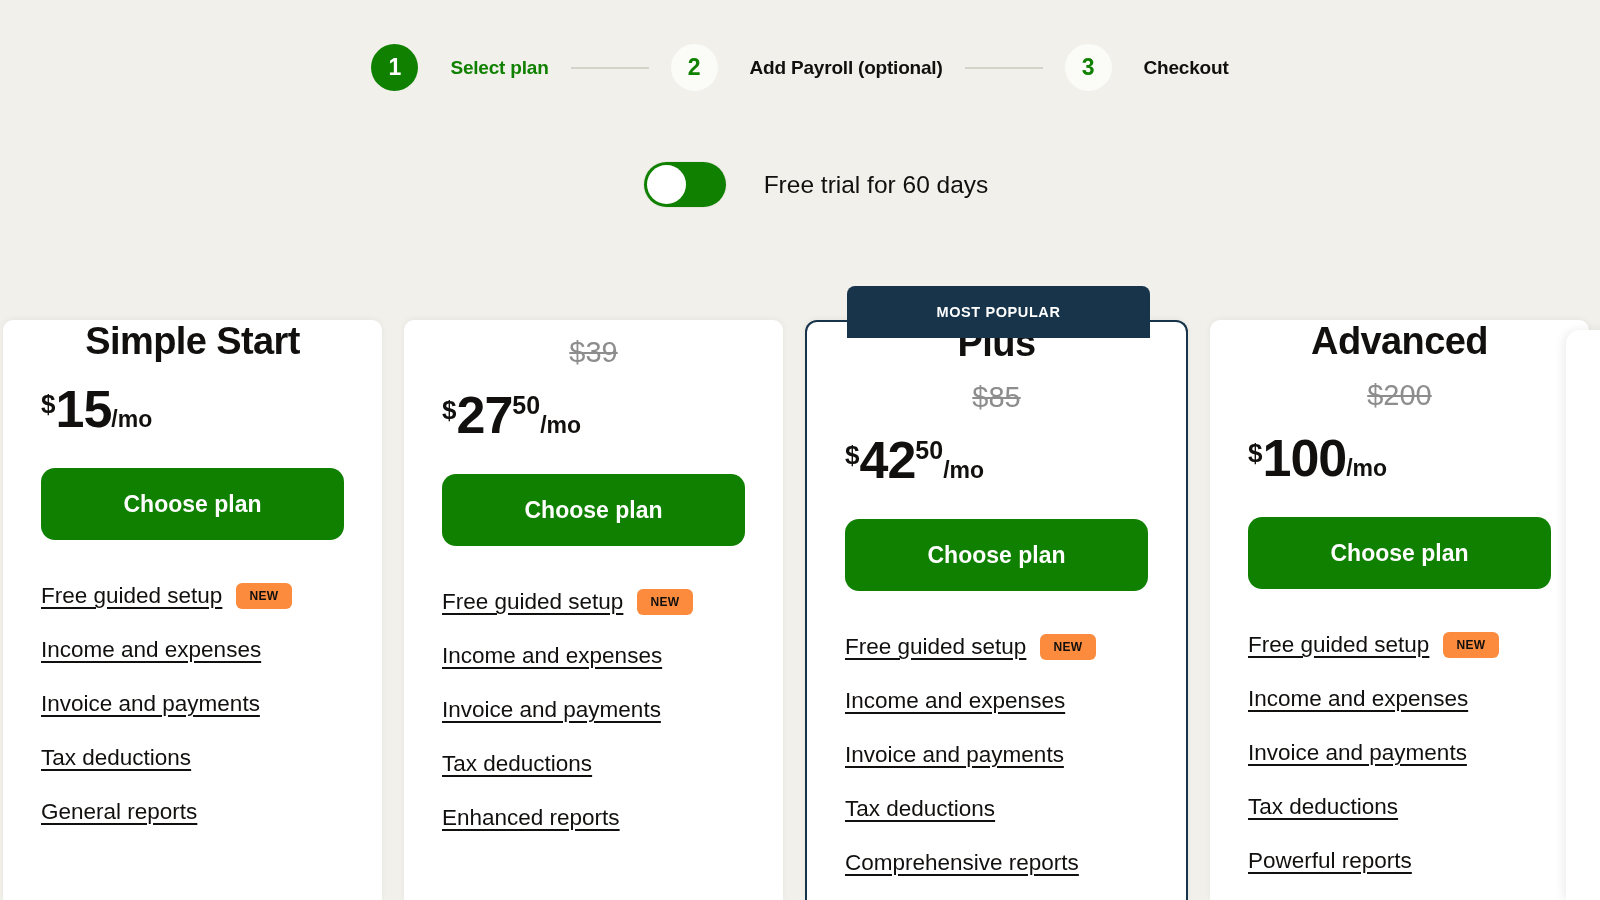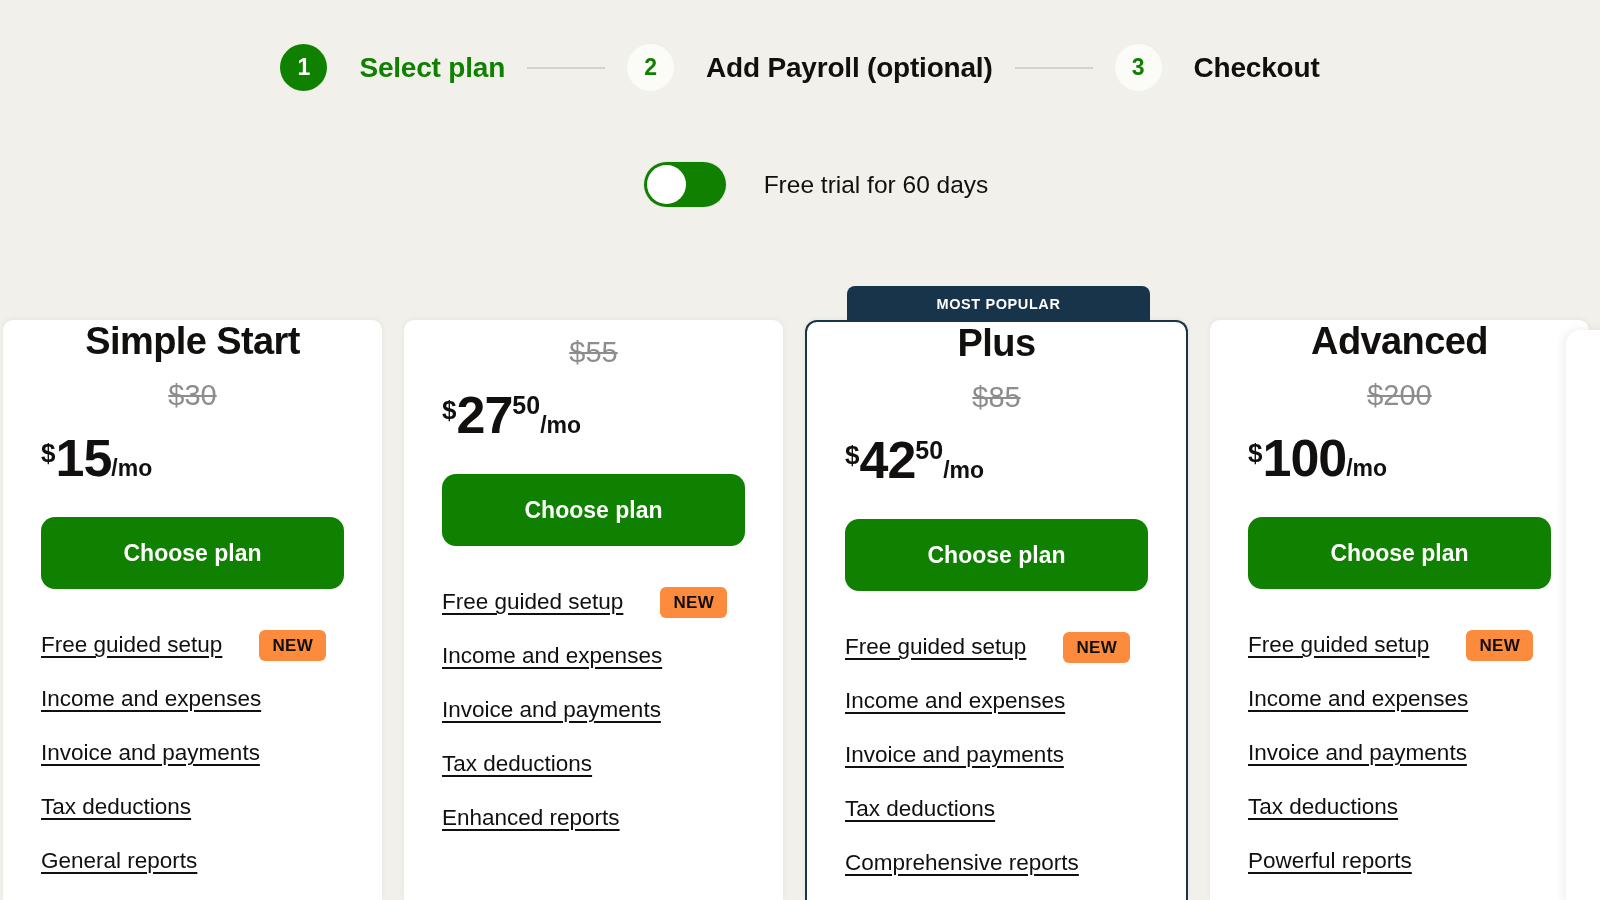--- a/index.html
+++ b/index.html
@@ -18,21 +18,21 @@
     display:flex; align-items:center; justify-content:center;
   }
   .step { display:flex; align-items:center; }
   .step-circle {
     width:47px; height:47px; border-radius:50%;
     display:flex; align-items:center; justify-content:center;
     font-size:23px; font-weight:bold; flex:0 0 auto;
   }
   .step-circle.active { background:#108000; color:#ffffff; }
   .step-circle.inactive { background:#fbfbf8; color:#108000; }
-  .step-label { font-size:28px; font-weight:bold; margin-left:32px; letter-spacing:-0.2px; }
+  .step-label { font-size:19px; font-weight:bold; margin-left:32px; letter-spacing:-0.2px; }
   .step-label.active { color:#108000; }
   .step-label.inactive { color:#12100f; }
   .step-line { width:78px; height:2px; background:#d4d2c9; margin:0 22px; flex:0 0 auto; }
 
   
   .promo-row {
     position:absolute; top:162px; left:0; width:1600px;
     display:flex; align-items:center; justify-content:center; gap:0;
   }
   .promo-text {
@@ -66,21 +66,21 @@
     box-shadow:0 -1px 6px rgba(0,0,0,0.05);
   }
   .card.featured {
     border:2px solid #17344b;
     border-bottom:none;
     border-radius:12px 12px 0 0;
     width:383px;
   }
   .badge-popular {
     position:absolute; top:-36px; left:40px;
-    width:303px; height:36px;
+    width:303px; height:52px;
     background:#17344b; color:#ffffff;
     border-radius:8px 8px 0 0;
     display:flex; align-items:center; justify-content:center;
     font-size:14.5px; font-weight:bold; letter-spacing:0.6px;
   }
   .card-inner { padding:0 38px; }
 
   .plan-name {
     text-align:center; font-size:38px; font-weight:bold;
     letter-spacing:-0.6px; color:#12100f;
@@ -112,24 +112,23 @@
     margin-bottom:26px; height:28px;
   }
   .feature-text {
     font-size:22.5px; color:#12100f;
     text-decoration:underline; text-underline-offset:4px;
     text-decoration-thickness:1.5px; cursor:pointer;
     white-space:nowrap;
   }
   .badge-new {
     background:#fc8b3d; color:#12100f;
-    font-size:17px; font-weight:bold; letter-spacing:0.4px;
+    font-size:12px; font-weight:bold; letter-spacing:0.4px;
     border-radius:6px; padding:7px 13px; line-height:1;
     flex:0 0 auto;
-    margin-left:23px;
   }
 
   
   .card-peek {
     position:absolute; top:330px; right:-26px;
     width:60px; height:570px; background:#ffffff;
     border-radius:14px 0 0 0;
     box-shadow:-3px 0 10px rgba(0,0,0,0.07);
   }
 </style>
@@ -160,21 +159,20 @@
       <div class="toggle-knob"></div>
     </div>
     <div class="toggle-caption">Free trial for 60 days</div>
   </div>
 
   <div class="cards">
 
     <div class="card">
       <div class="card-inner">
         <div class="plan-name">Simple Start</div>
-        <div class="price-old">$30</div>
         <div class="price-now">
           <span class="price-cur">$</span><span class="price-int">15</span><span class="price-cents"></span><span class="price-per">/mo</span>
         </div>
         <button class="choose-btn">Choose plan</button>
         <div class="features">
           <div class="feature">
             <span class="feature-text">Free guided setup</span>
             <span class="badge-new">NEW</span>
           </div>
           <div class="feature">
@@ -188,21 +186,21 @@
           </div>
           <div class="feature">
             <span class="feature-text">General reports</span>
           </div>
         </div>
       </div>
     </div>
 
     <div class="card">
       <div class="card-inner">
-        <div class="price-old">$55</div>
+        <div class="price-old">$39</div>
         <div class="price-now">
           <span class="price-cur">$</span><span class="price-int">27</span><span class="price-cents">50</span><span class="price-per">/mo</span>
         </div>
         <button class="choose-btn">Choose plan</button>
         <div class="features">
           <div class="feature">
             <span class="feature-text">Free guided setup</span>
             <span class="badge-new">NEW</span>
           </div>
           <div class="feature">

